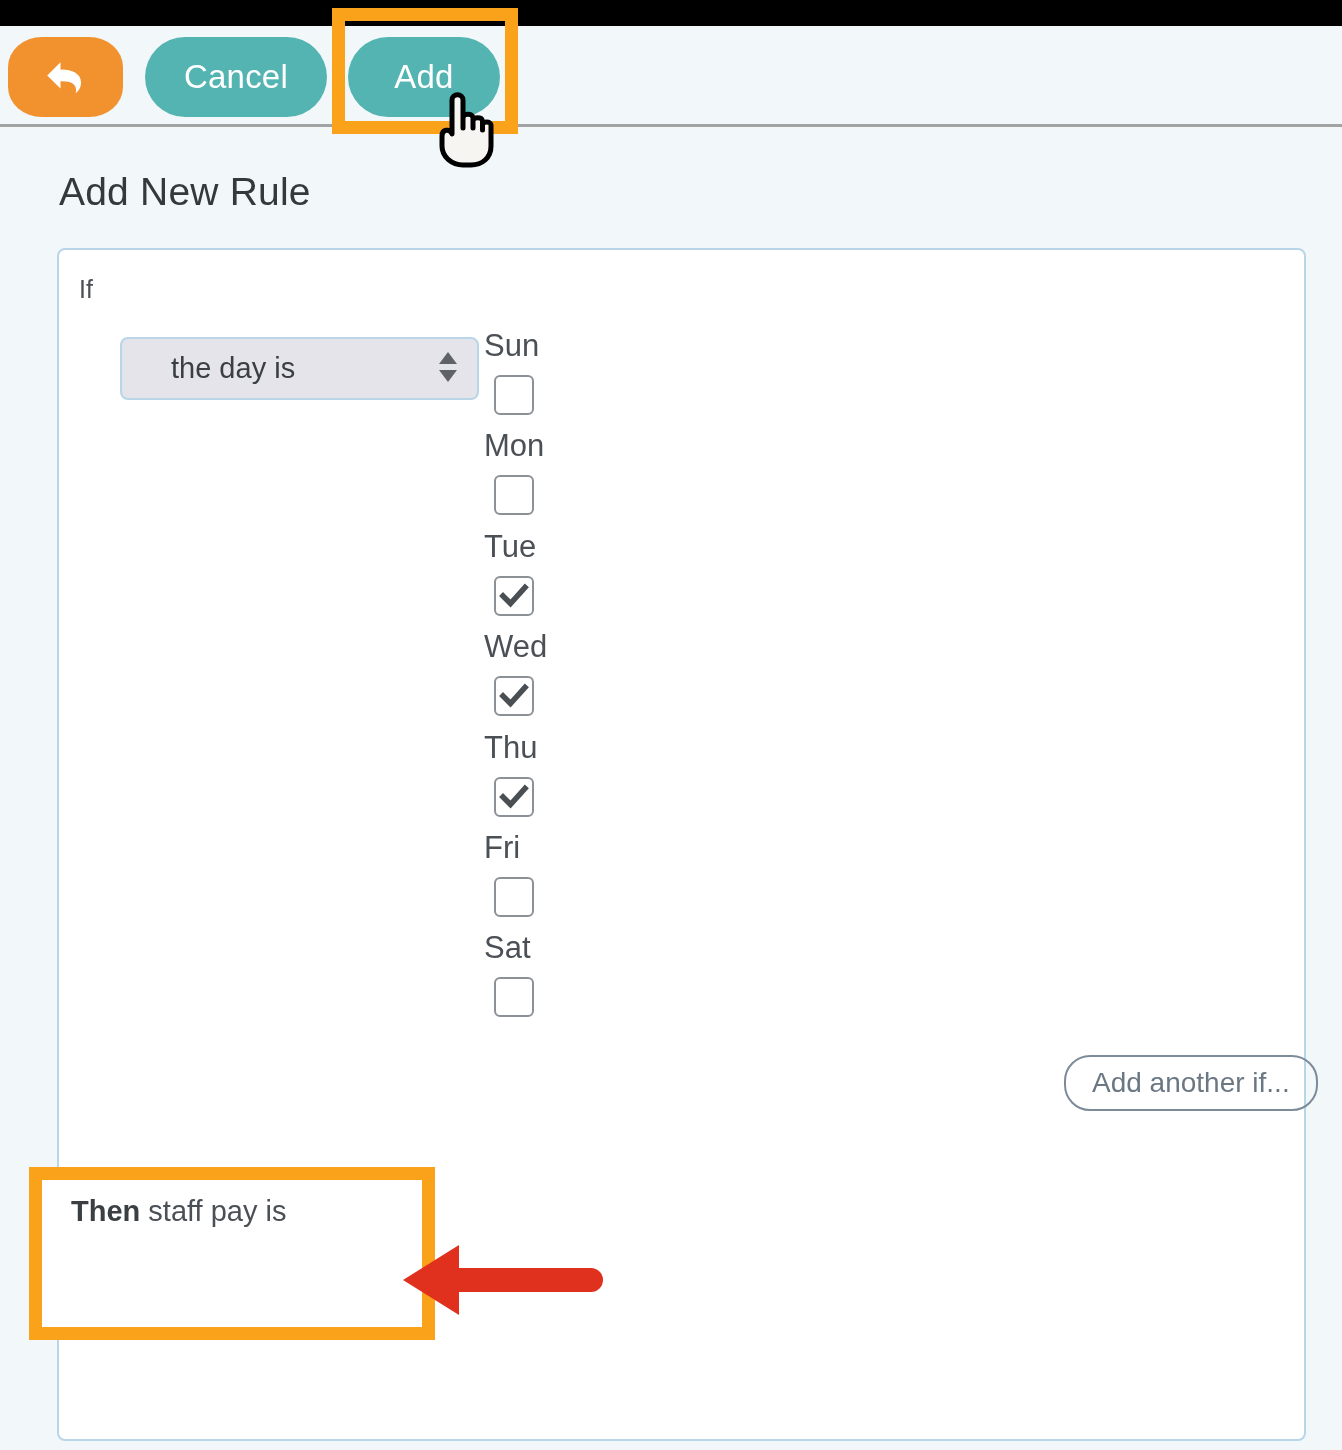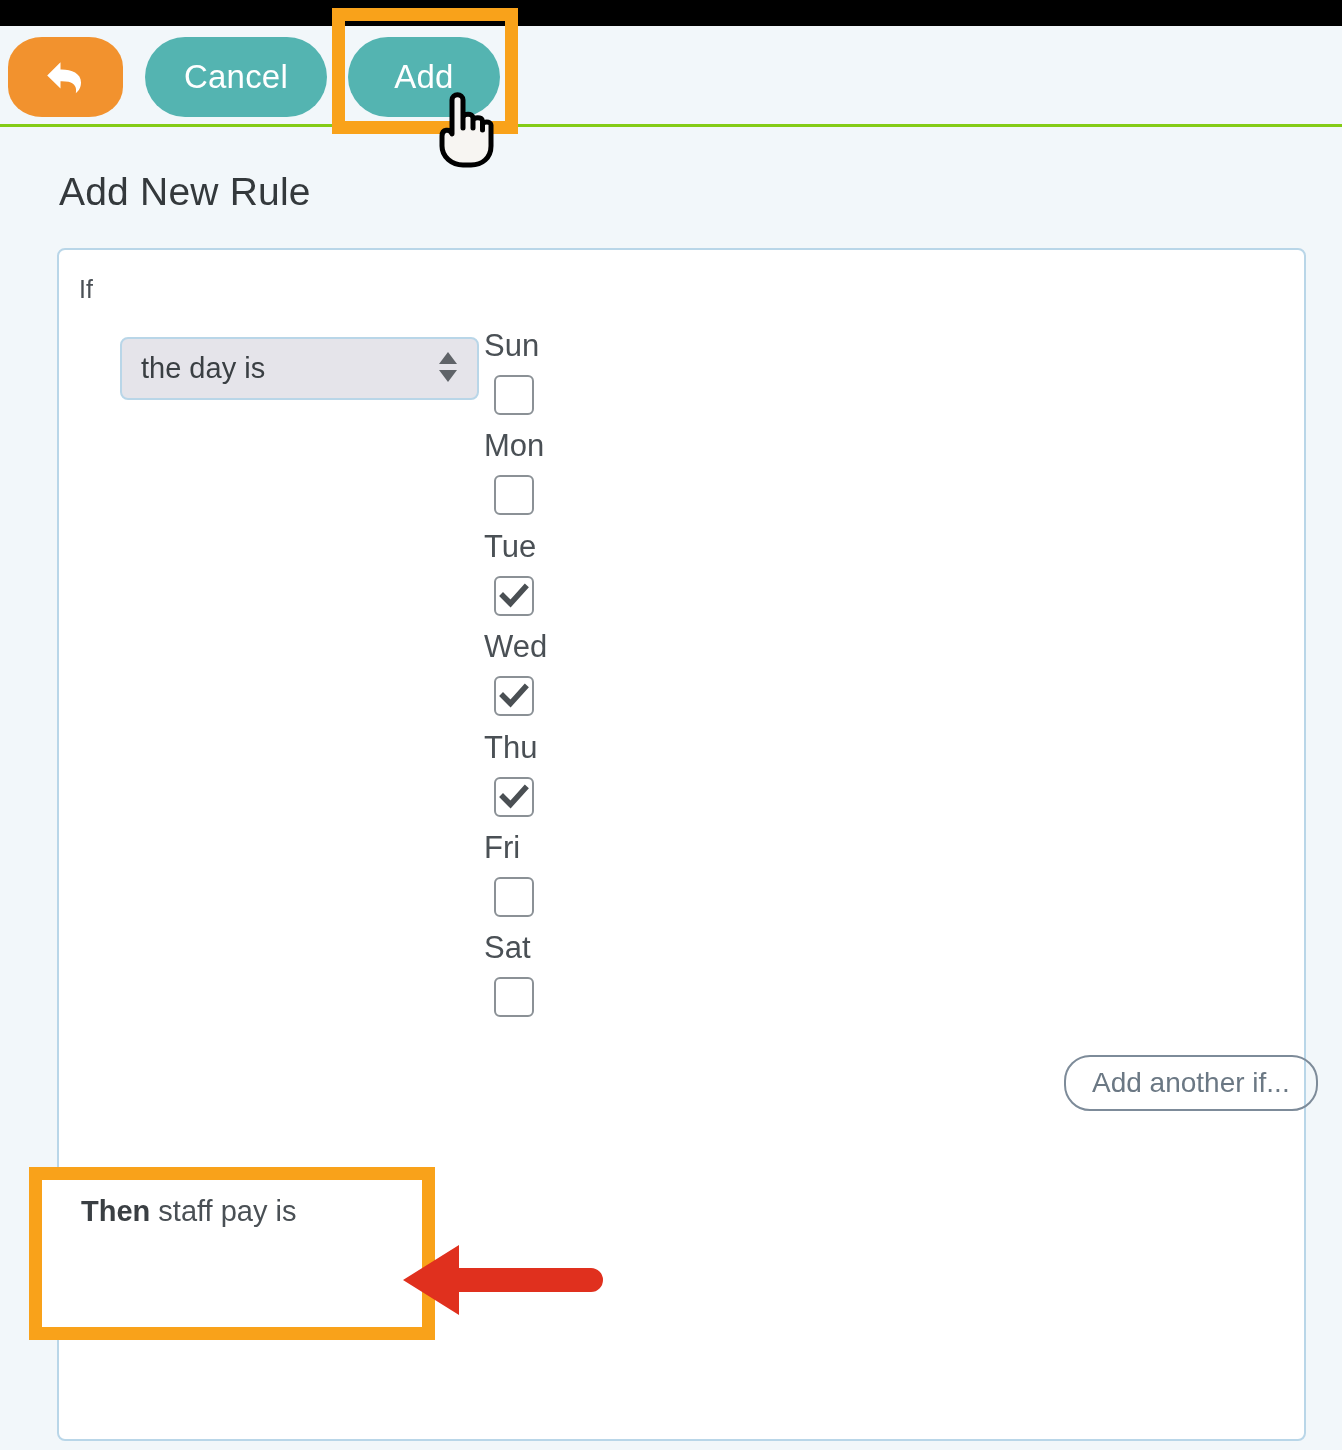--- a/index.html
+++ b/index.html
@@ -29,21 +29,21 @@
     background: #000000;
   }
 
   
   .toolbar {
     position: absolute;
     top: 26px; left: 0;
     width: 1342px;
     height: 101px;
     background: #f2f7fa;
-    border-bottom: 3px solid #84cc16;
+    border-bottom: 3px solid #a3a3a3;
   }
 
   .btn-back {
     position: absolute;
     left: 8px; top: 11px;
     width: 115px; height: 80px;
     background: #f2922e;
     border: none;
     border-radius: 34px / 30px;
     cursor: pointer;
@@ -142,21 +142,21 @@
     background: #e5e4ea;
     border: 2px solid #b9d6e8;
     border-radius: 8px;
     display: flex;
     align-items: center;
     cursor: pointer;
   }
   .condition-select .sel-text {
     font-size: 29px;
     color: #3a3f43;
-    padding-left: 19px;
+    padding-left: 49px;
   }
   .stepper-icon {
     position: absolute;
     right: 18px;
     top: 50%;
     transform: translateY(-50%);
     display: block;
   }
 
   
@@ -196,21 +196,21 @@
     color: #6b7884;
     font-family: "Liberation Sans", sans-serif;
     font-size: 28px;
     cursor: pointer;
     white-space: nowrap;
   }
 
   
   .then-block {
     position: absolute;
-    left: 22px; top: 945px;
+    left: 12px; top: 945px;
     z-index: 10;
   }
   .then-label {
     font-size: 29px;
     color: #4a5055;
     white-space: nowrap;
   }
   .then-label b { font-weight: bold; color: #3a3f43; }
 
   .pay-row {

